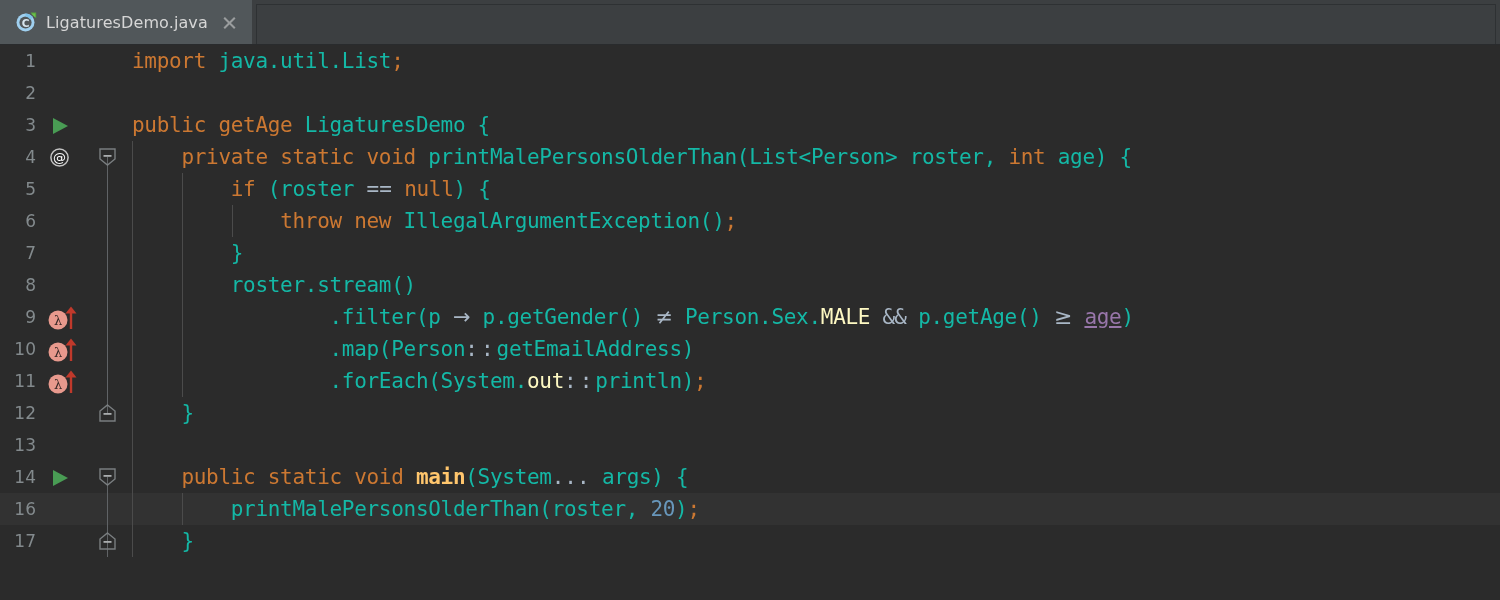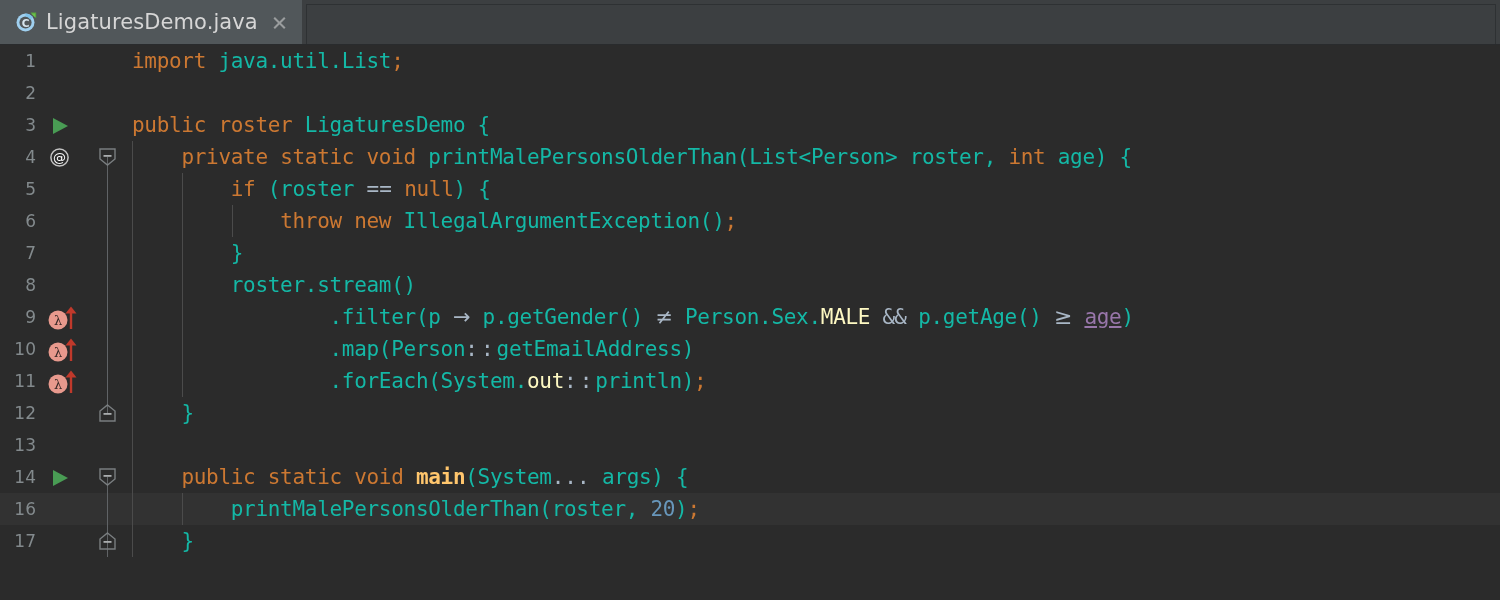--- a/index.html
+++ b/index.html
@@ -49,21 +49,21 @@
     min-width: 0;
   }
   .tab-icon {
     width: 22px;
     height: 22px;
     position: relative;
     flex: 0 0 auto;
   }
   .tab-label {
     font-family: "DejaVu Sans", sans-serif;
-    font-size: 21px;
+    font-size: 16px;
     color: #d6d6d6;
     letter-spacing: 0.1px;
     white-space: nowrap;
   }
   .tab-close {
     width: 17px;
     height: 17px;
     position: relative;
     flex: 0 0 auto;
     margin-left: 4px;
@@ -280,21 +280,21 @@
         <div class="fold"></div>
         <div class="code"></div>
       </div>
 
       <div class="row">
         <div class="gutter-num">3</div>
         <div class="gutter-icons">
           <span class="icon-run"></span>
         </div>
         <div class="fold"></div>
-        <div class="code"><span class="kw">public</span> <span class="kw">roster</span><span class="txt"> LigaturesDemo {</span></div>
+        <div class="code"><span class="kw">public</span> <span class="kw">getAge</span><span class="txt"> LigaturesDemo {</span></div>
       </div>
 
       <div class="row">
         <div class="gutter-num">4</div>
         <div class="gutter-icons">
           <span class="icon-override">
             <svg width="19" height="19" viewBox="0 0 19 19">
               <circle cx="9.5" cy="9.5" r="8.6" fill="none" stroke="#c5c5c5" stroke-width="1.5"></circle>
               <text x="9.5" y="14" font-family="DejaVu Sans, sans-serif" font-size="13" fill="#ffffff" text-anchor="middle">@</text>
             </svg>

